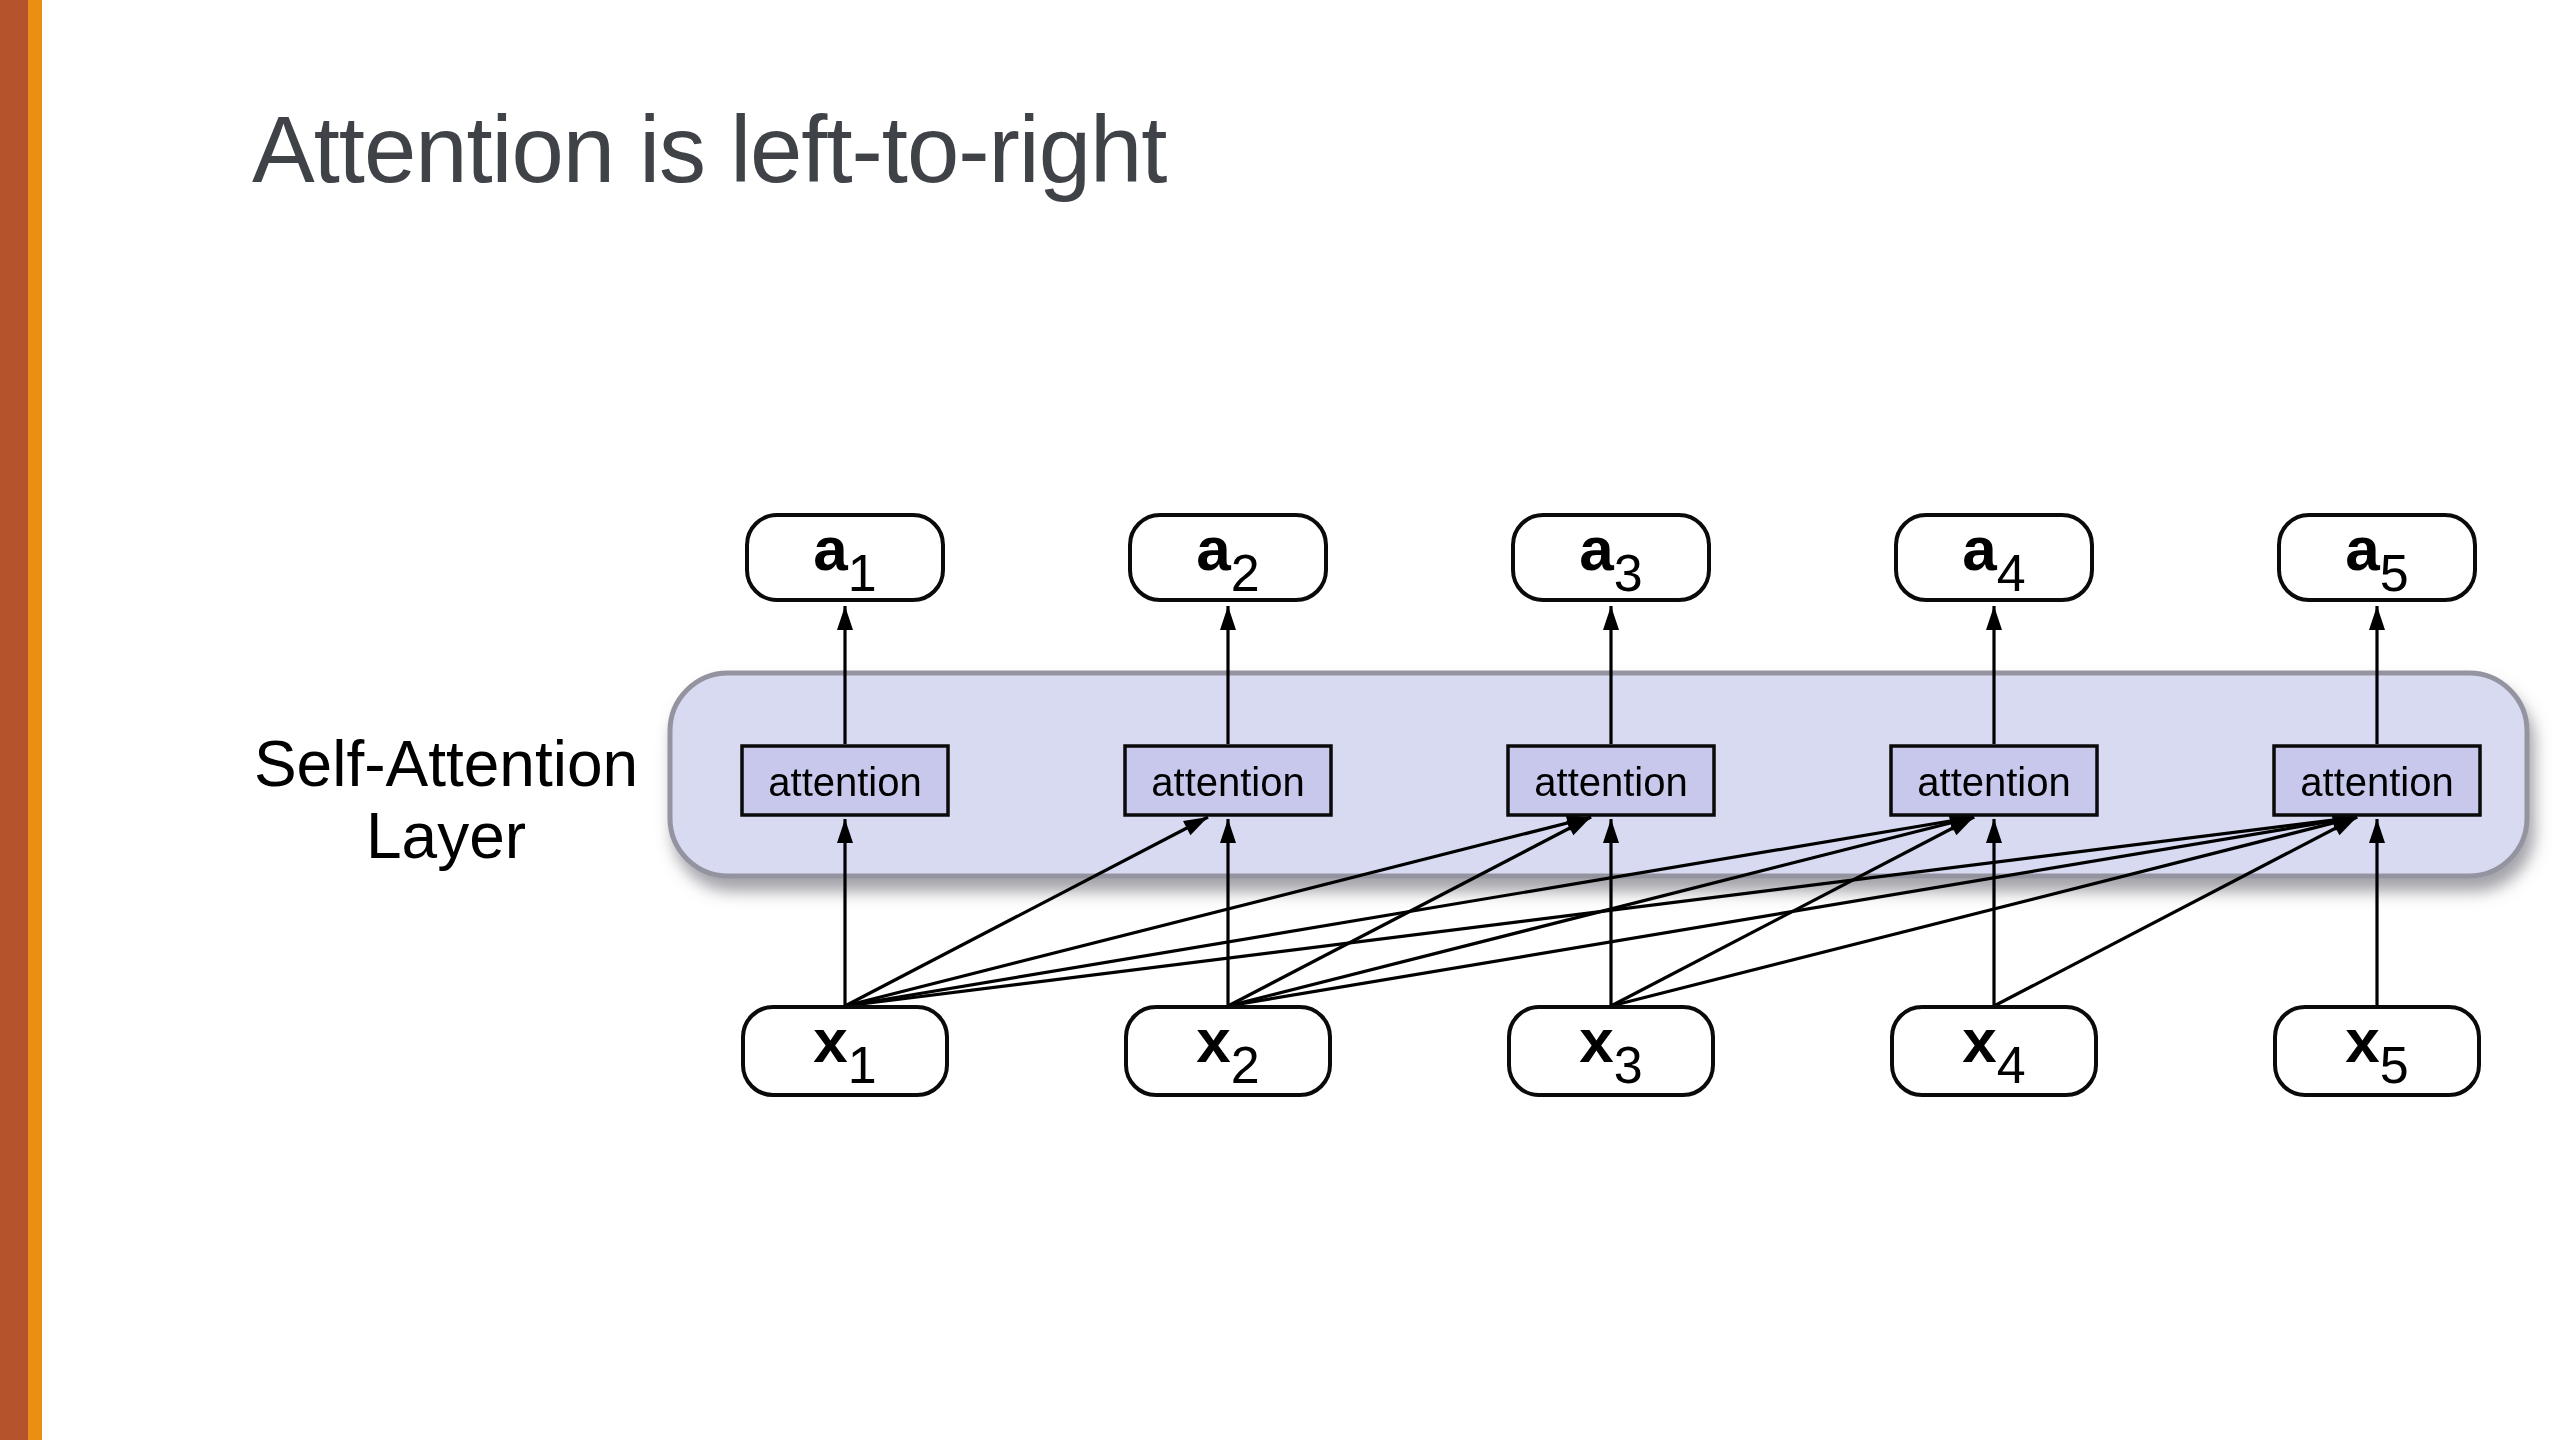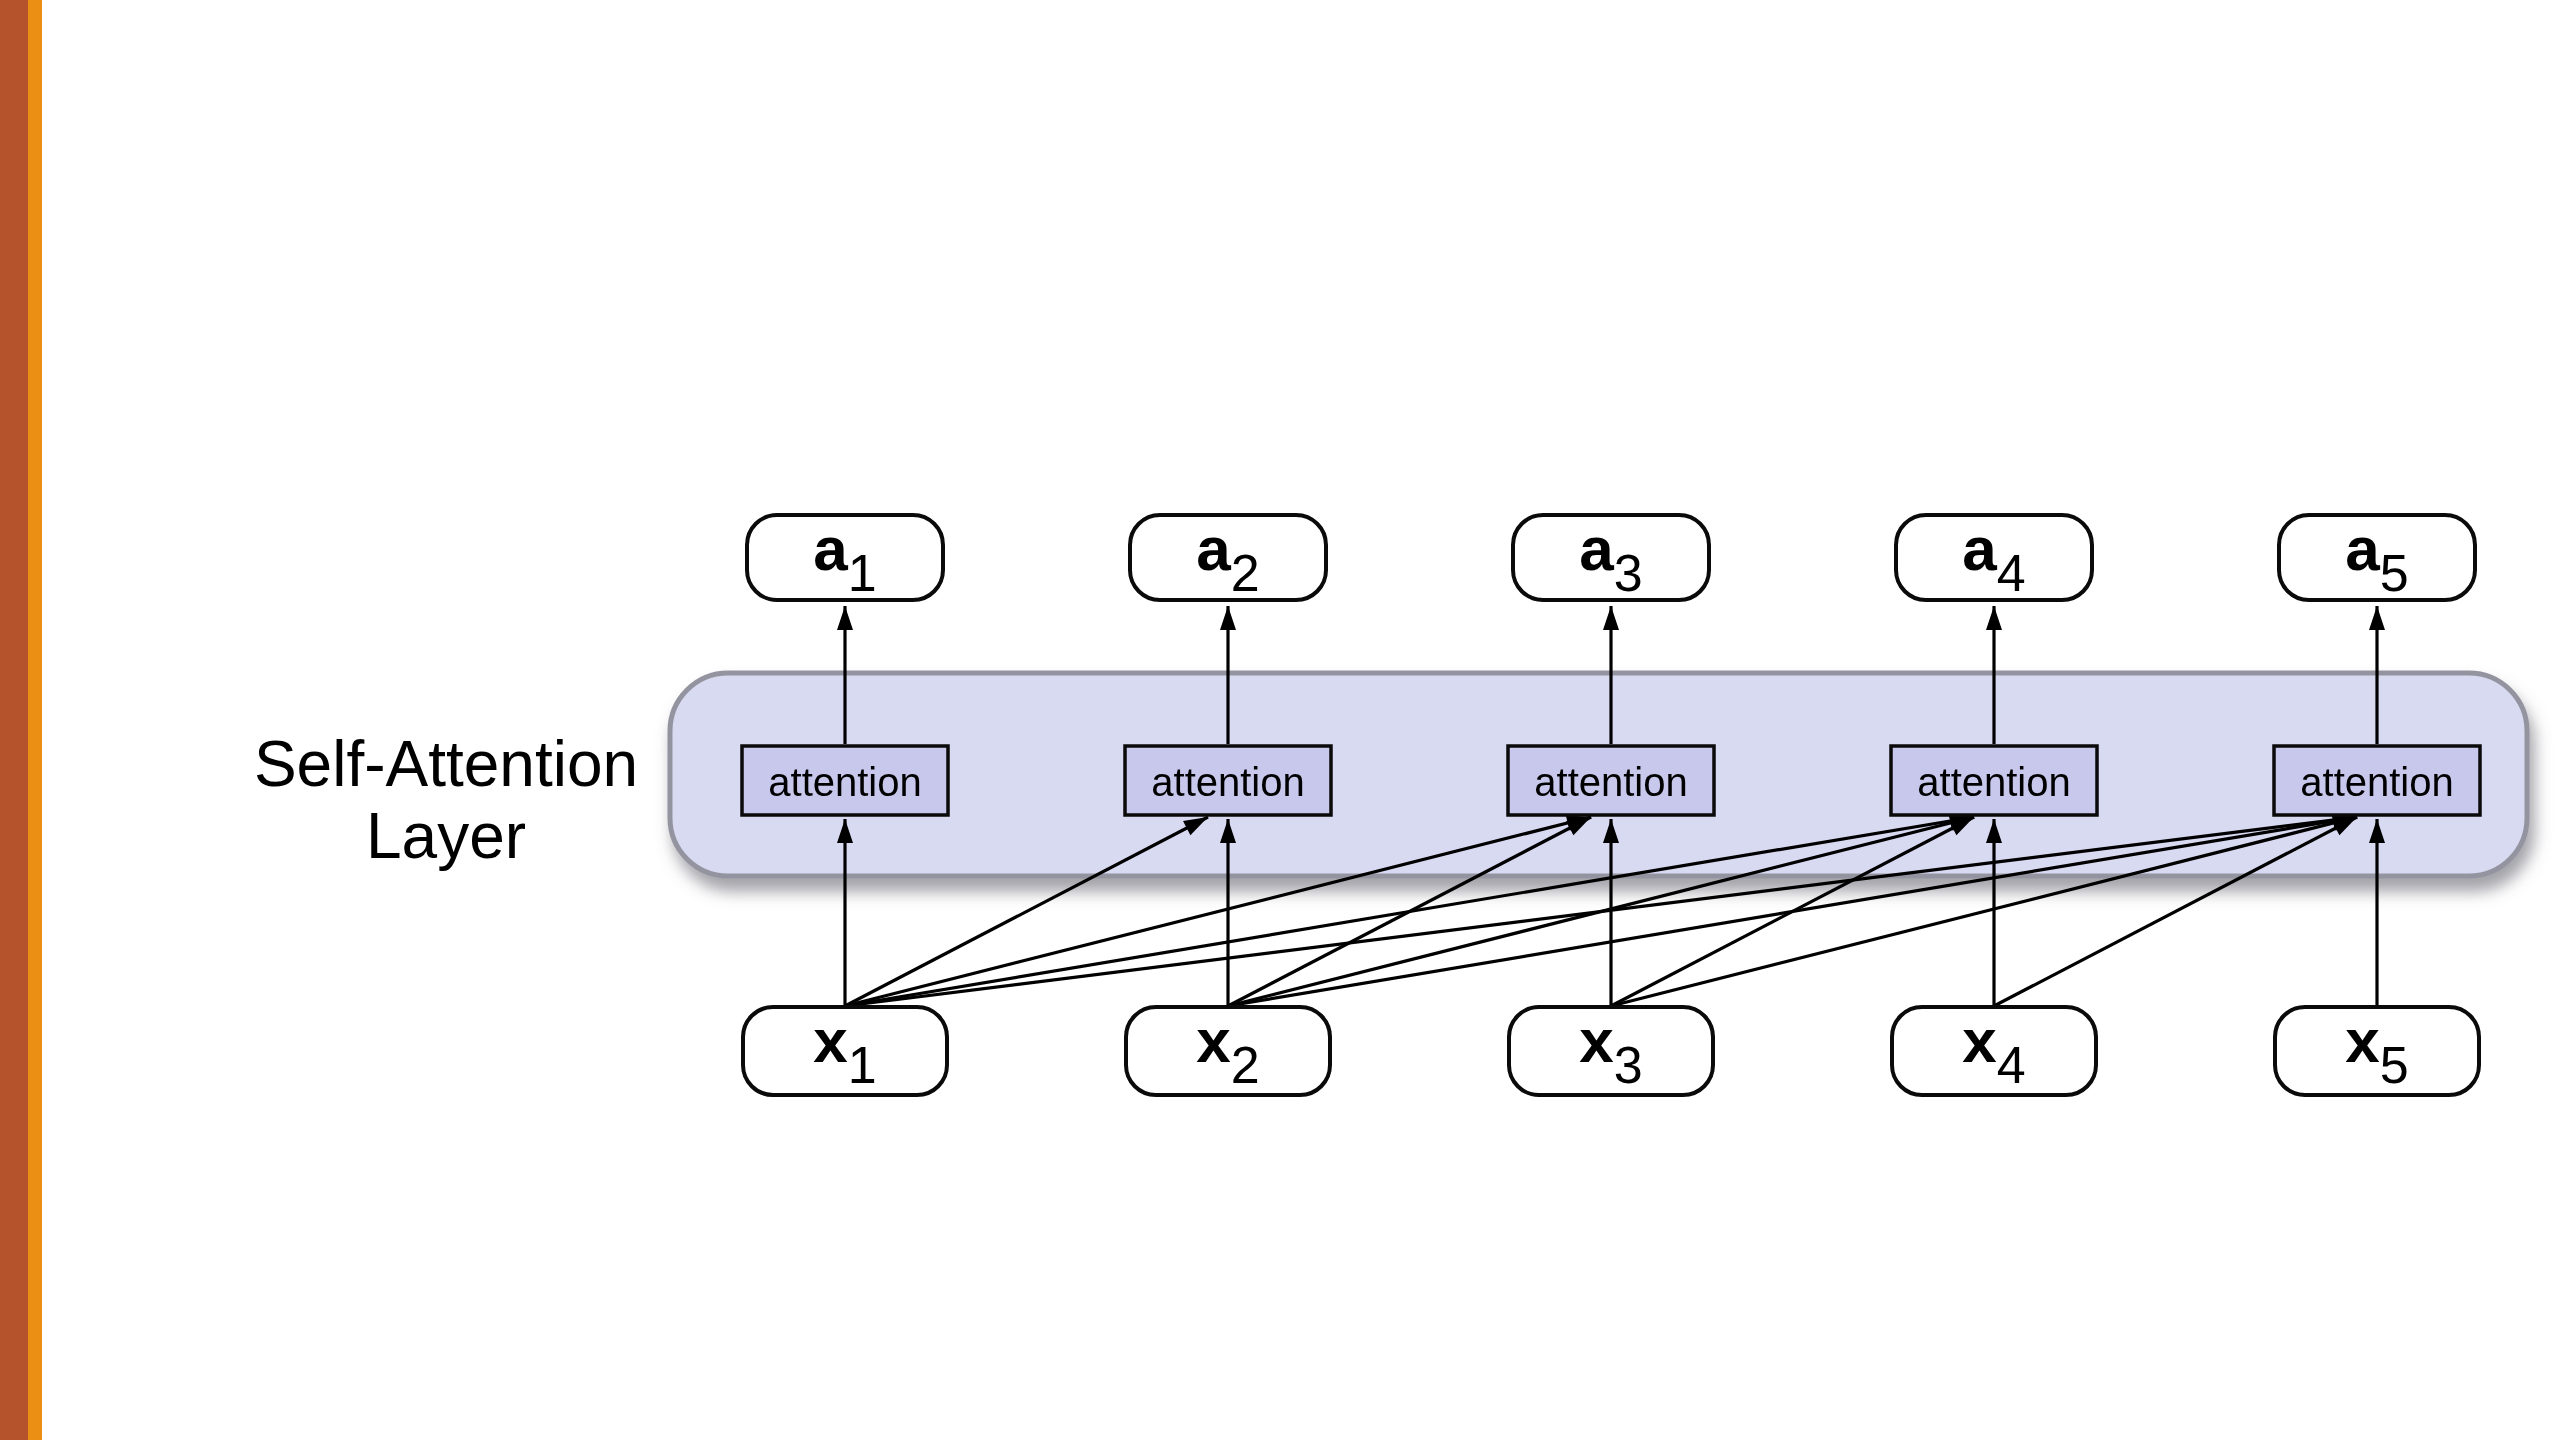--- a/index.html
+++ b/index.html
@@ -43,20 +43,21 @@
   }
   .node-sub{font-size:52px;font-weight:normal;}
 </style>
 </head>
 <body>
 
 <div class="slide">
   <div class="bar bar-dark"></div>
   <div class="bar bar-bright"></div>
 
+  <h1 class="title">Attention is left-to-right</h1>
 
   <svg class="diagram-svg" viewBox="0 0 2560 1440" xmlns="http://www.w3.org/2000/svg">
     <defs>
       <marker id="arrow" markerUnits="userSpaceOnUse" markerWidth="28" markerHeight="20" refX="26" refY="10" orient="auto">
         <path d="M2,2 L26,10 L2,18 Z" fill="#000000"></path>
       </marker>
       <filter id="softShadow" x="-5%" y="-15%" width="112%" height="140%">
         <feDropShadow dx="5" dy="13" stdDeviation="8" flood-color="#63636e" flood-opacity="0.6"></feDropShadow>
       </filter>
     </defs>

